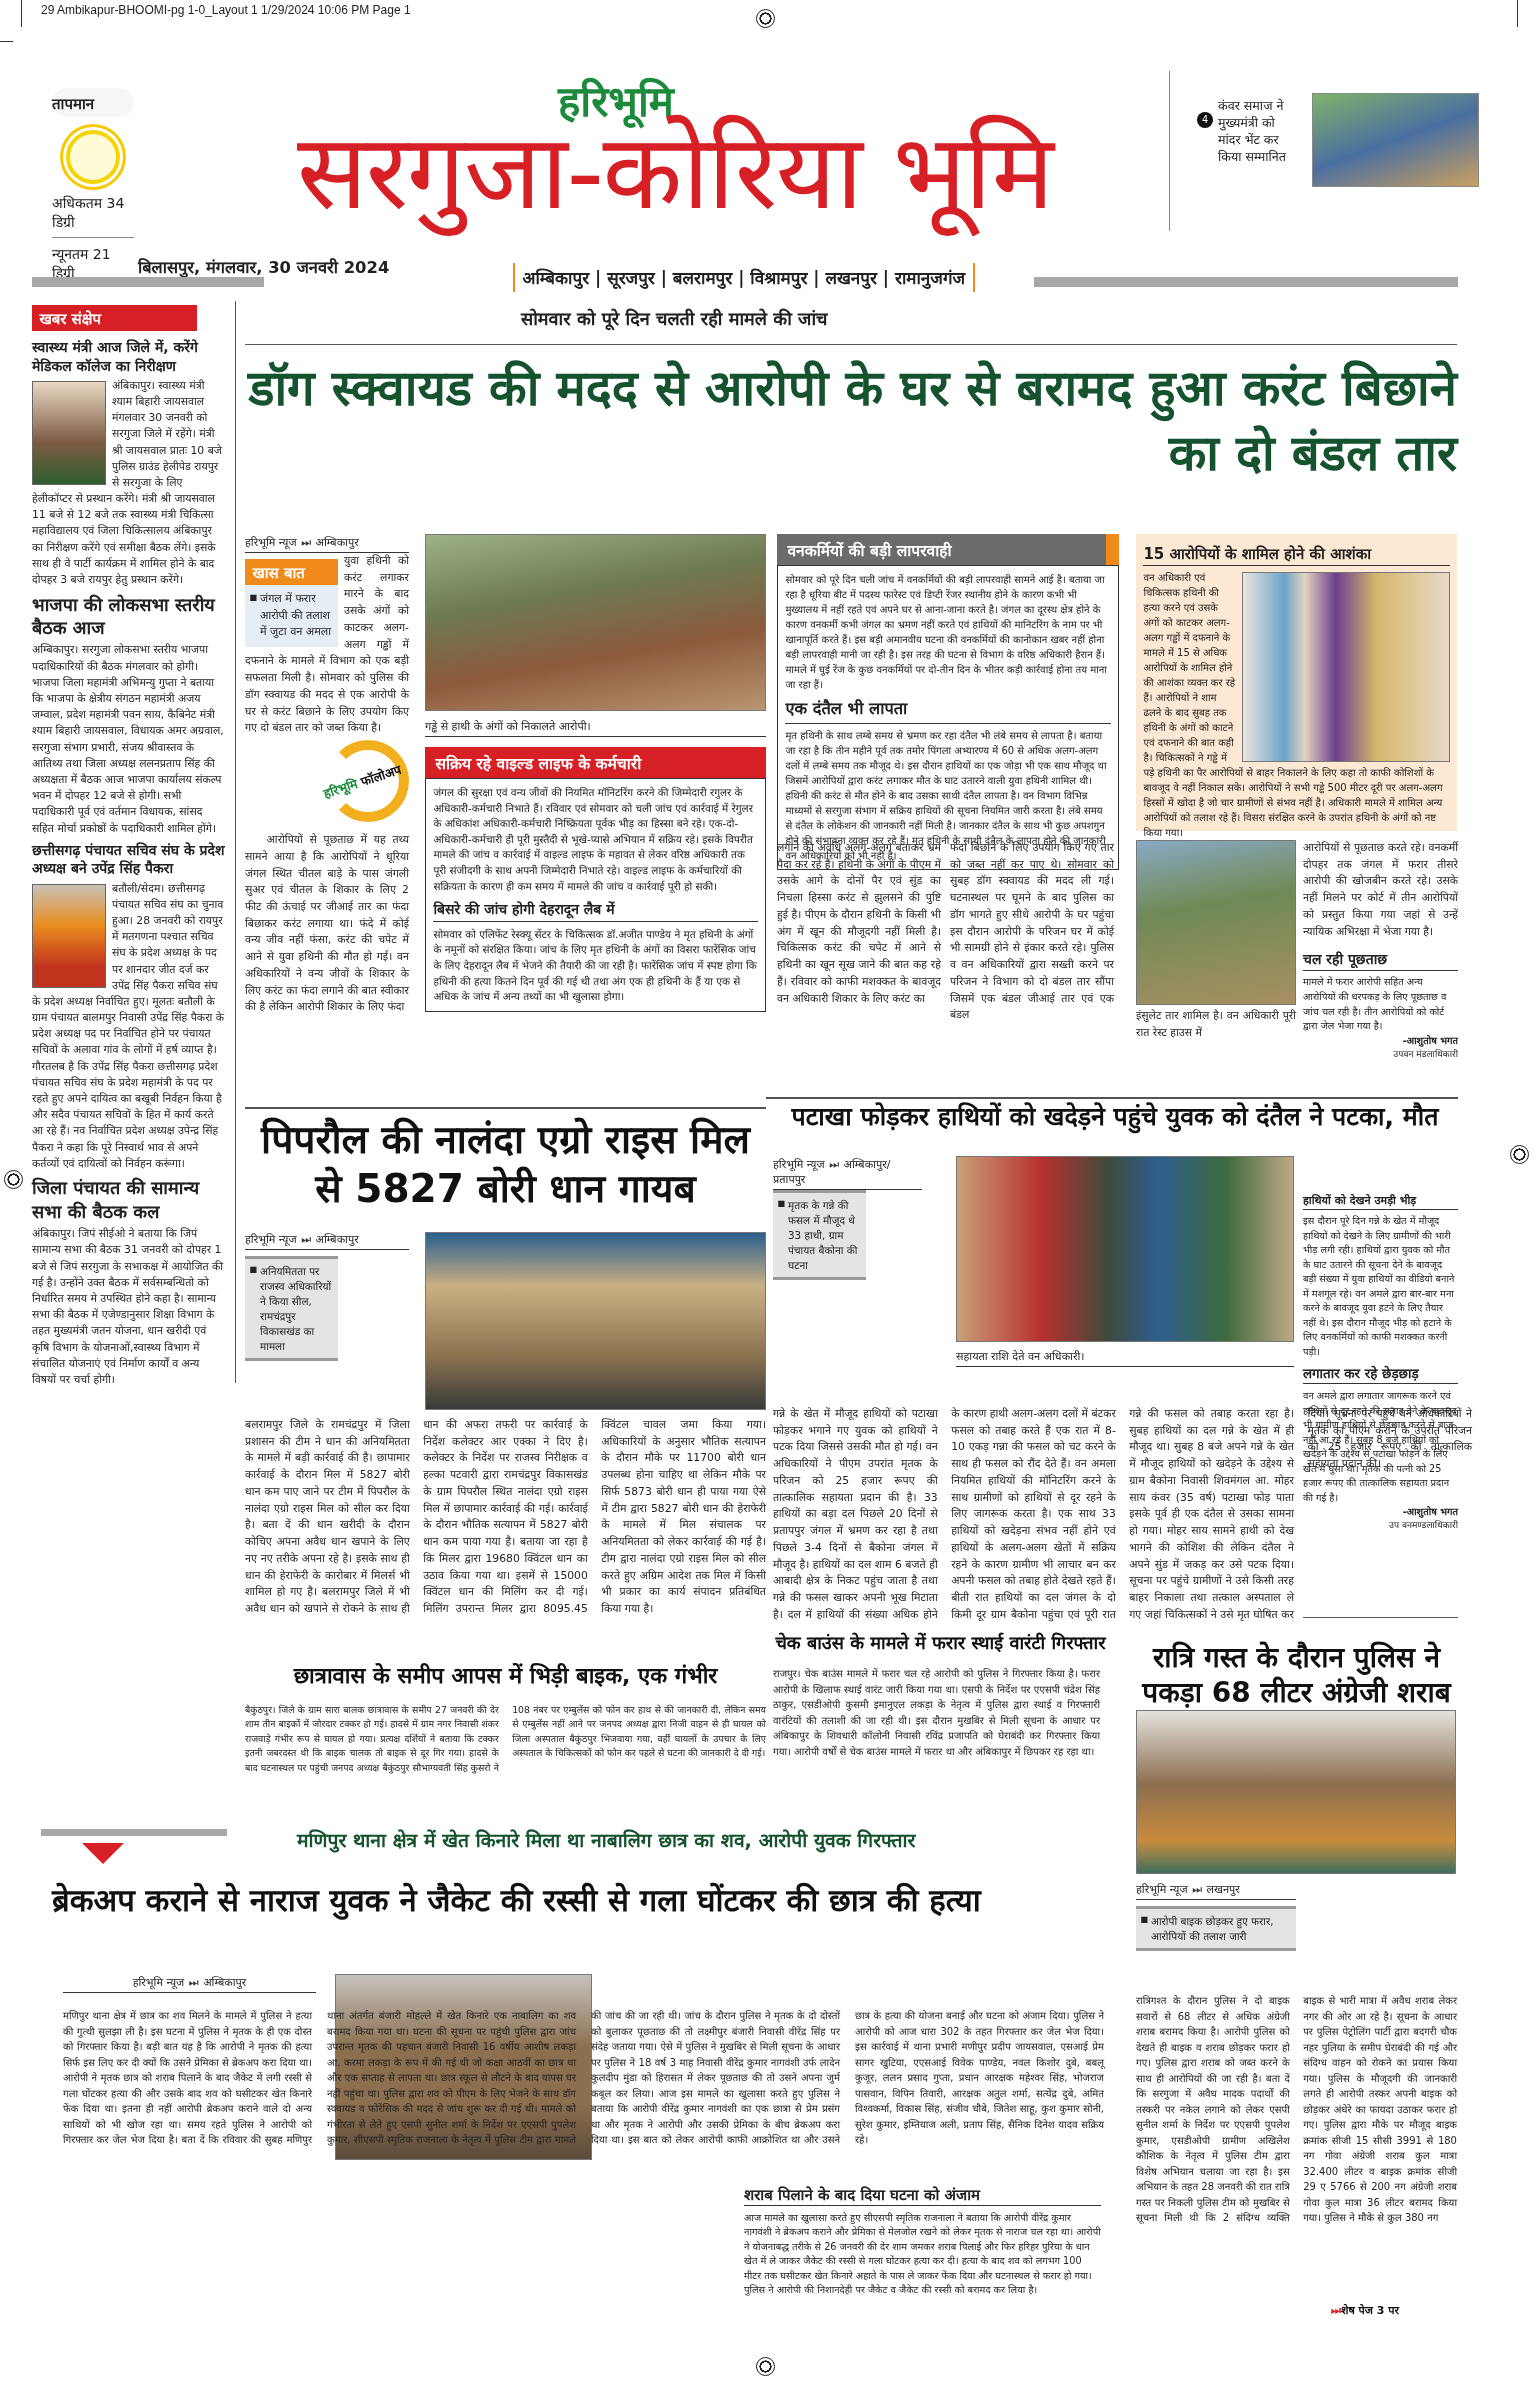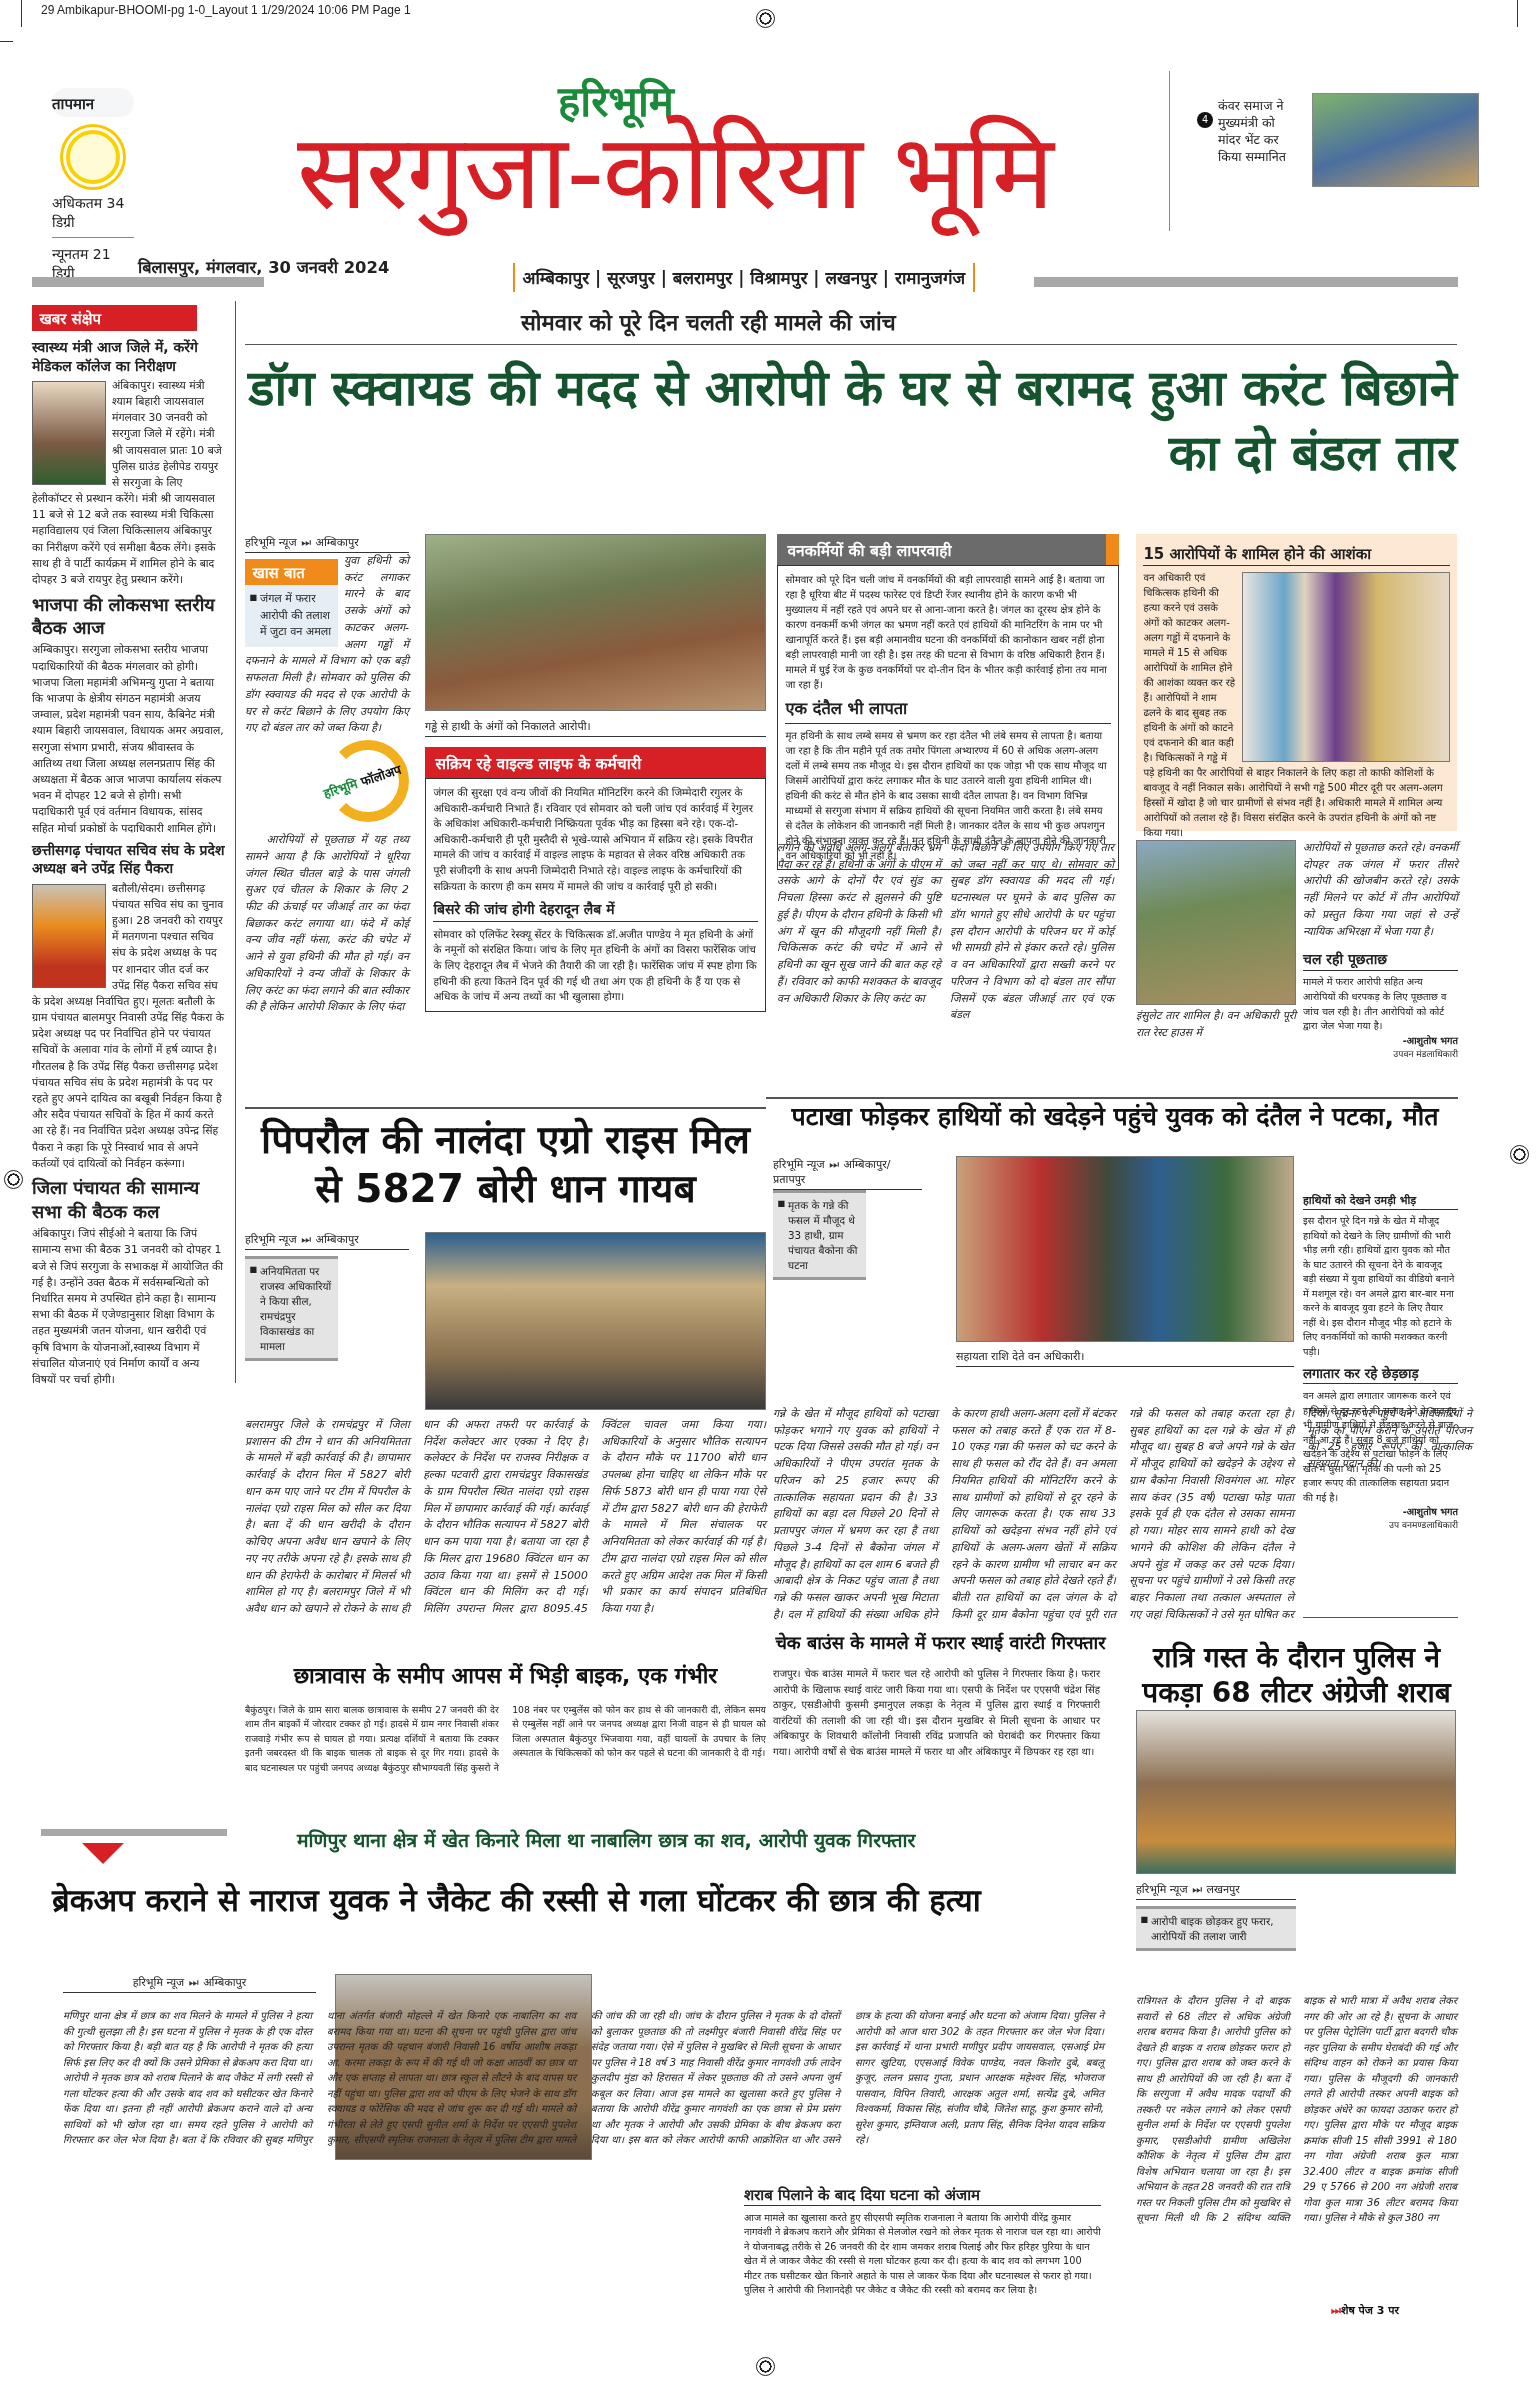--- a/index.html
+++ b/index.html
@@ -28,26 +28,26 @@
   .promo .num { position: absolute; left: 28px; top: 41px; width: 16.4px; height: 16.4px; border-radius: 50%; background: #111; color: #fff; font-size: 9.7px; text-align: center; line-height: 16.4px; }
   .promo .txt { position: absolute; left: 49px; top: 26px; width: 71px; font-size: 12.6px; line-height: 1.35; }
   .promo .pic { position: absolute; left: 129px; top: 22px; width: 83px; height: 95px; background: linear-gradient(160deg,#7fb36b,#4a6fa0 50%,#c9a060); border: 0.7px solid #888; }
   .side-tag { background: #d71f26; color: #fff; font-weight: bold; font-size: 15px; padding: 3px 7.4px; width: 82px; margin-bottom: 7.4px; }
   .side h3 { font-size: 14px; line-height: 1.3; margin: 4.5px 0 3px; }
   .side p { font-size: 10.8px; line-height: 1.5; }
   .side .photo { float: left; width: 37px; height: 97px; margin: 3px 6px 3px 0; border: 0.7px solid #666; background: linear-gradient(#e9d8c3,#7b5a44 60%,#2f5f2e); }
   .colrule { width: 0.7px; background: #555; }
 
   
-  .kicker { left: 521px; top: 306px; font-size: 22px; font-weight: bold; }
+  .kicker { left: 521px; top: 306px; font-size: 18px; font-weight: bold; }
   .lead-hd { left: 245px; top: 357px; width: 1212px; font-size: 49px; font-weight: bold; line-height: 1.32; text-align: right; color: #14532d; }
   .hrule { height: 1.5px; background: #555; }
   .byline { font-size: 11px; border-bottom: 0.7px solid #333; padding-bottom: 3px; }
   .byline .arrow { color: #333; margin: 0 4.5px; }
-  .body { font-size: 10.8px; line-height: 1.55; text-align: justify; font-style: italic; }
+  .body { font-size: 10.8px; line-height: 1.55; text-align: justify; }
   .photo-box { border: 0.7px solid #777; }
   .ph-forest { background: linear-gradient(170deg,#9fb189 0%,#6d7a52 35%,#8b5a3c 65%,#b99572 100%); }
   .ph-men { background: linear-gradient(90deg,#eae6e0 0%,#6aa6c8 20%,#e2d4be 30%,#6c3e8c 45%,#d5b86d 65%,#e6dac6 100%); }
   .ph-dog { background: linear-gradient(170deg,#8aa9c4 0%,#6f8a56 40%,#a88f62 100%); }
   .ph-mill { background: linear-gradient(180deg,#2b5f8e 0%,#c9b083 30%,#8a7250 70%,#3a3a3a 100%); }
   .ph-help { background: linear-gradient(90deg,#c9a07a 0%,#b8302e 25%,#3e4a3c 45%,#2f5e8f 60%,#3d6a3d 80%,#bfa98a 100%); }
   .ph-police { background: linear-gradient(180deg,#c5c2bd 0%,#8b6f4e 40%,#8b6f4e 70%,#5c4a3a 100%); }
   .ph-liquor { background: linear-gradient(180deg,#e4e2dc 0%,#8c6e4f 45%,#c98c3e 80%,#3f6f5e 100%); }
   .caption { font-size: 11px; border-bottom: 0.7px solid #333; padding: 3px 0; }
   .khas { background: #e6eef5; }

